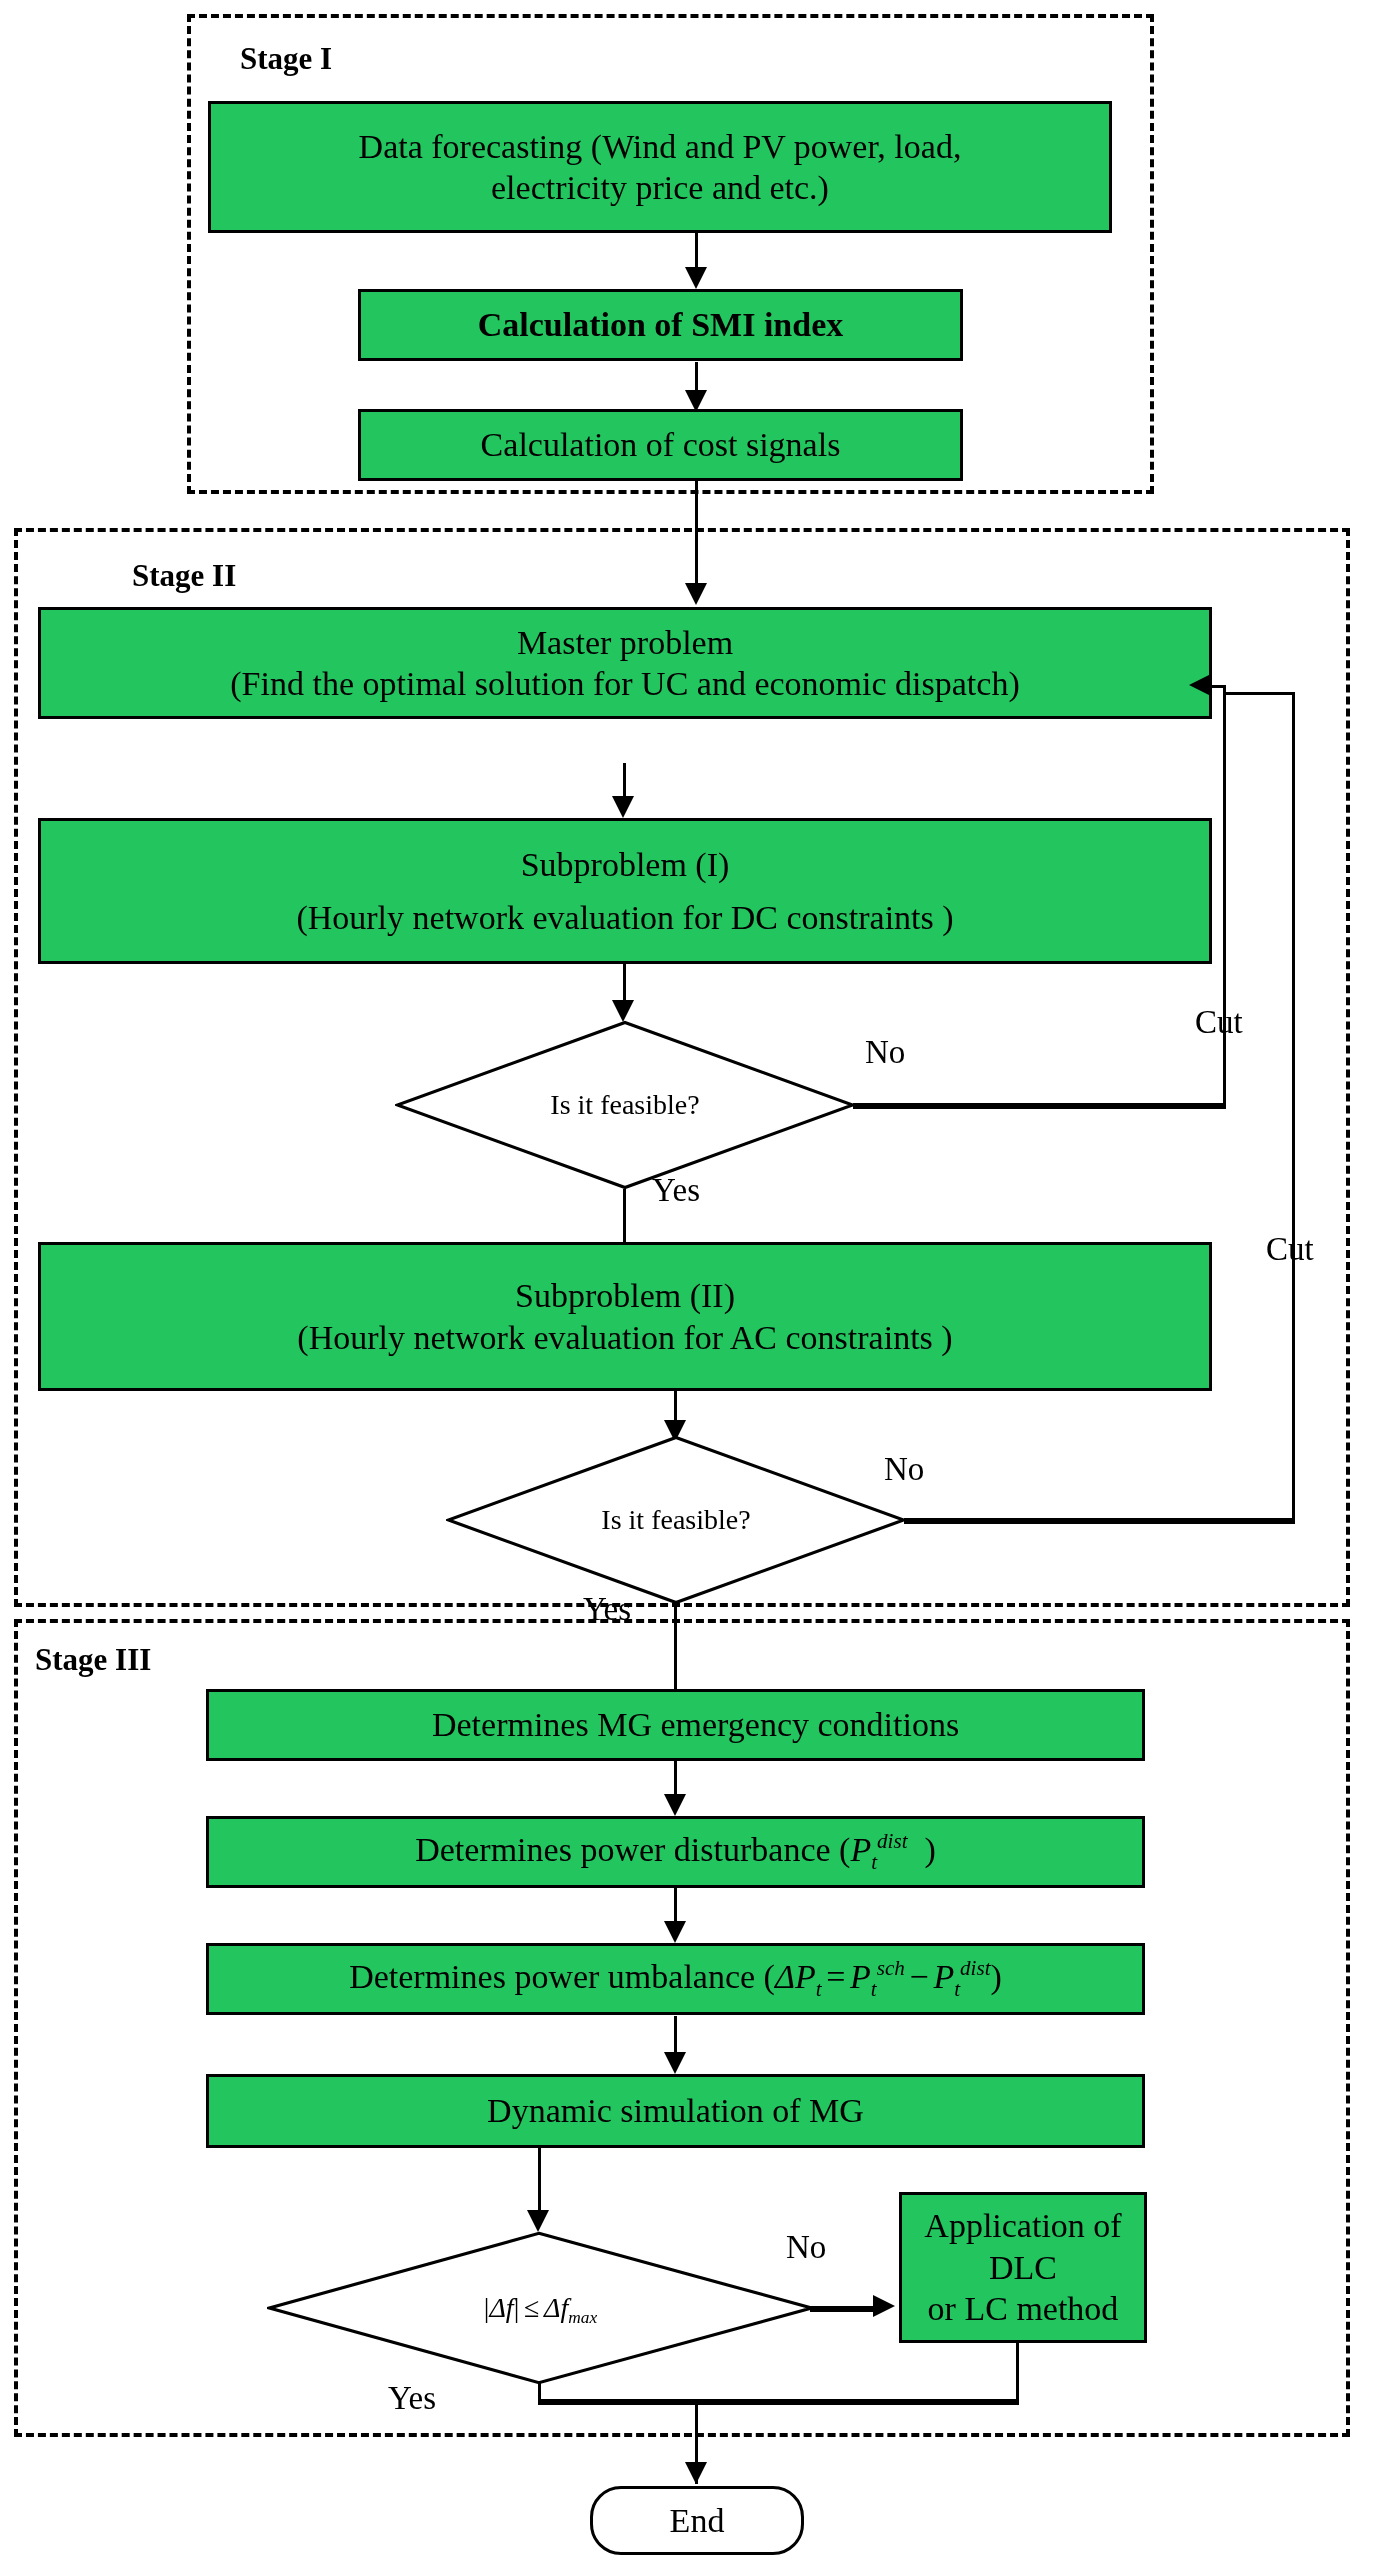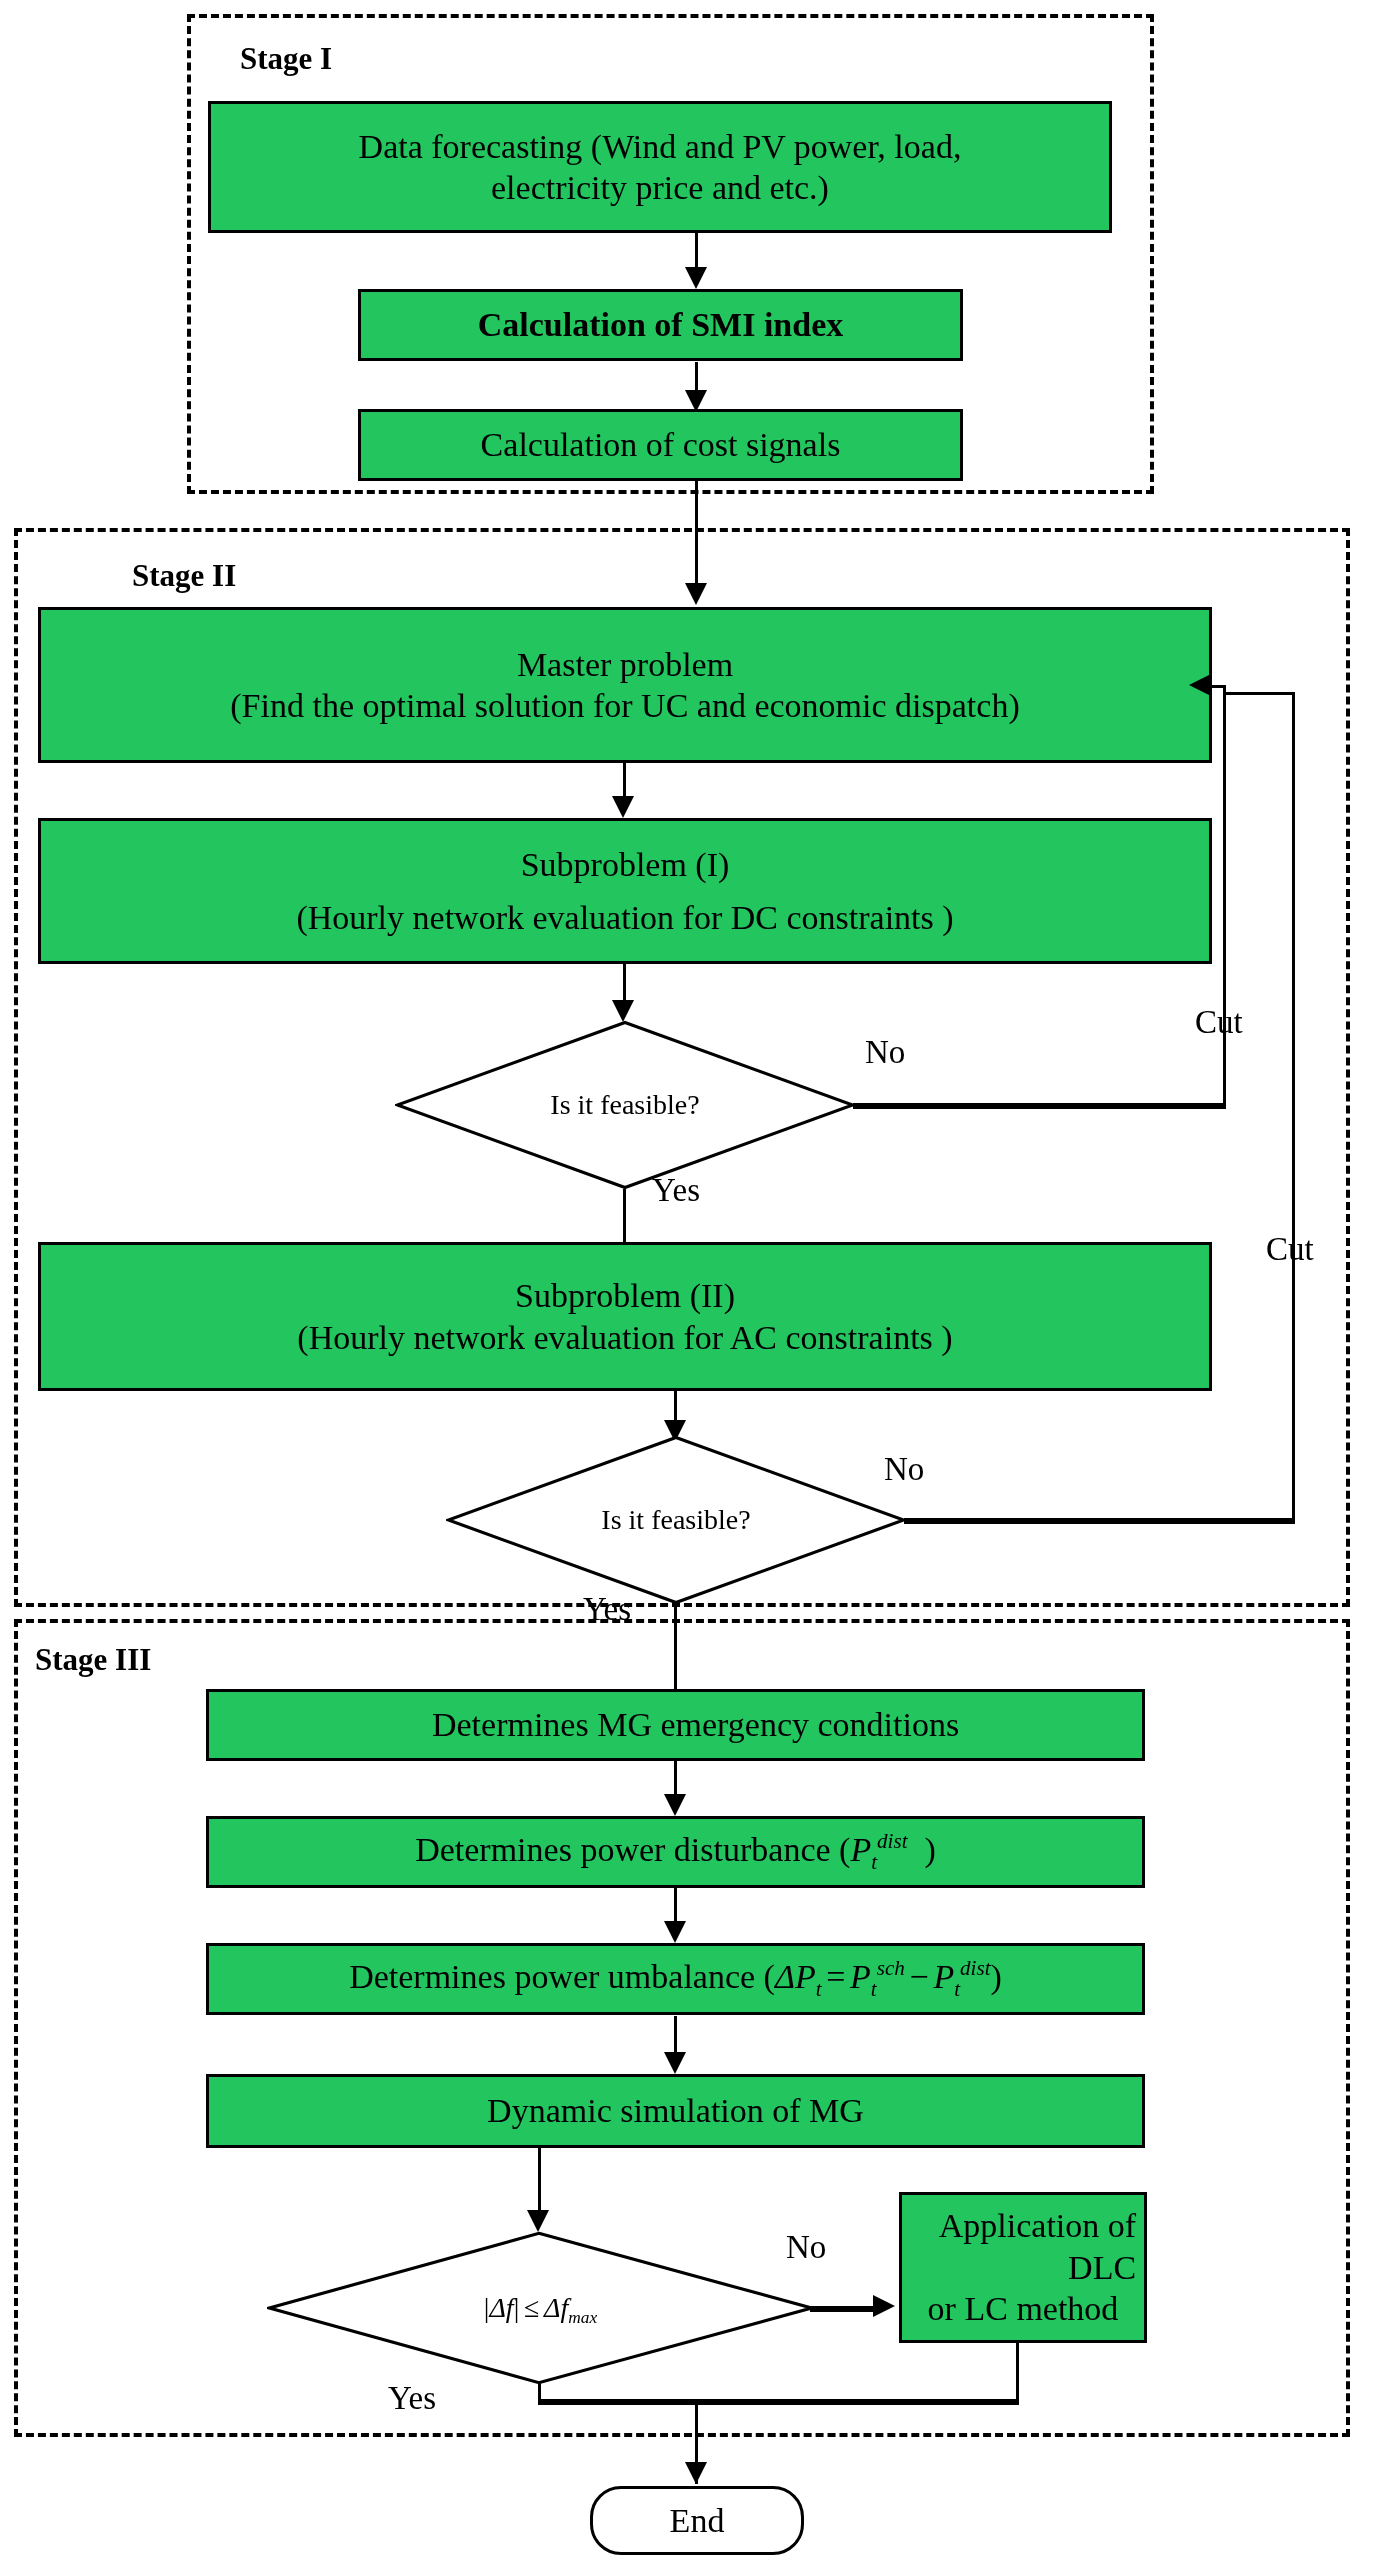--- a/index.html
+++ b/index.html
@@ -135,21 +135,21 @@
   <div class="proc" style="left:358px; top:409px; width:605px; height:72px;">
     <span>Calculation of cost signals</span>
   </div>
 
   <div class="vline" style="left:695px; top:481px; height:110px;"></div>
   <div class="arrow-down" style="left:685px; top:583px;"></div>
 
   <div class="stage-box" style="left:14px; top:528px; width:1336px; height:1079px;"></div>
   <div class="stage-label" style="left:132px; top:560px;">Stage II</div>
 
-  <div class="proc" style="left:38px; top:607px; width:1174px; height:156px;justify-content:center;">
+  <div class="proc" style="left:38px; top:607px; width:1174px; height:112px;justify-content:center;">
     <span>Master problem</span>
     <span class="l2">(Find the optimal solution for UC and economic dispatch)</span>
   </div>
 
   <div class="vline" style="left:623px; top:763px; height:41px;"></div>
   <div class="arrow-down" style="left:612px; top:796px;"></div>
 
   <div class="proc" style="left:38px; top:818px; width:1174px; height:146px;gap:12px;">
     <span>Subproblem (I)</span>
     <span class="l2">(Hourly network evaluation for DC constraints )</span>
@@ -249,21 +249,21 @@
         <span class="opsym">≤</span>
         <span class="mth">Δf</span>
         <span class="sup">max</span>
     </div>
   </div>
 
   <div class="hline thick" style="left:810px; top:2306px; width:69px;"></div>
   <div class="arrow-right" style="left:873px; top:2295px;"></div>
   <div class="elabel" style="left:786px; top:2231px;">No</div>
 
-  <div class="proc" style="left:899px; top:2192px; width:248px; height:151px;text-align:right;">
+  <div class="proc" style="left:899px; top:2192px; width:248px; height:151px;">
     <span>Application of DLC</span>
     <span class="l2">or LC method</span>
   </div>
 
   <div class="vline" style="left:1016px; top:2343px; height:59px;"></div>
   <div class="hline thick" style="left:538px; top:2399px; width:481px;"></div>
 
   <div class="vline" style="left:538px; top:2383px; height:19px;"></div>
   <div class="elabel" style="left:388px; top:2382px;">Yes</div>
 

